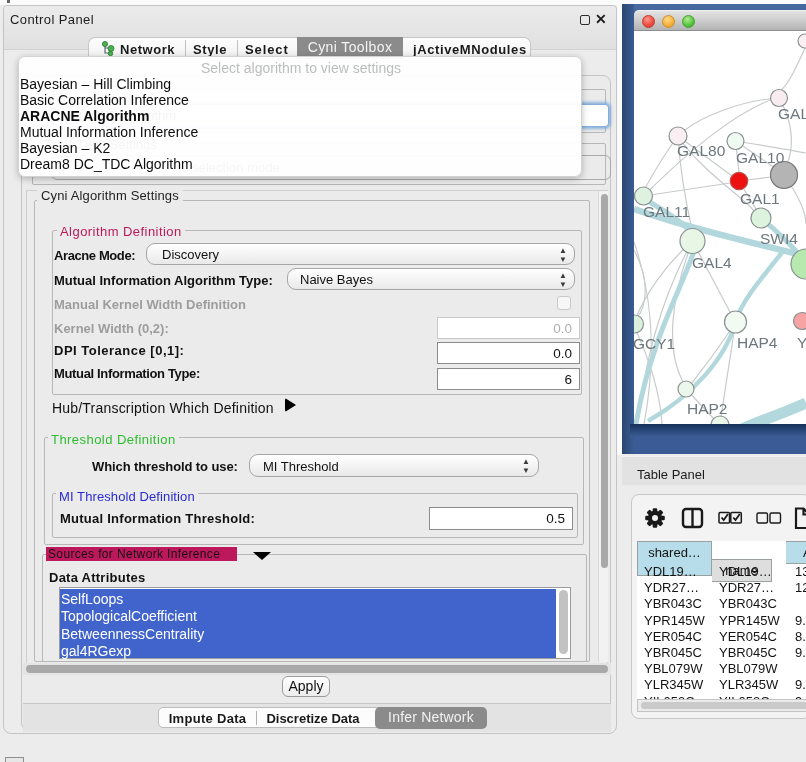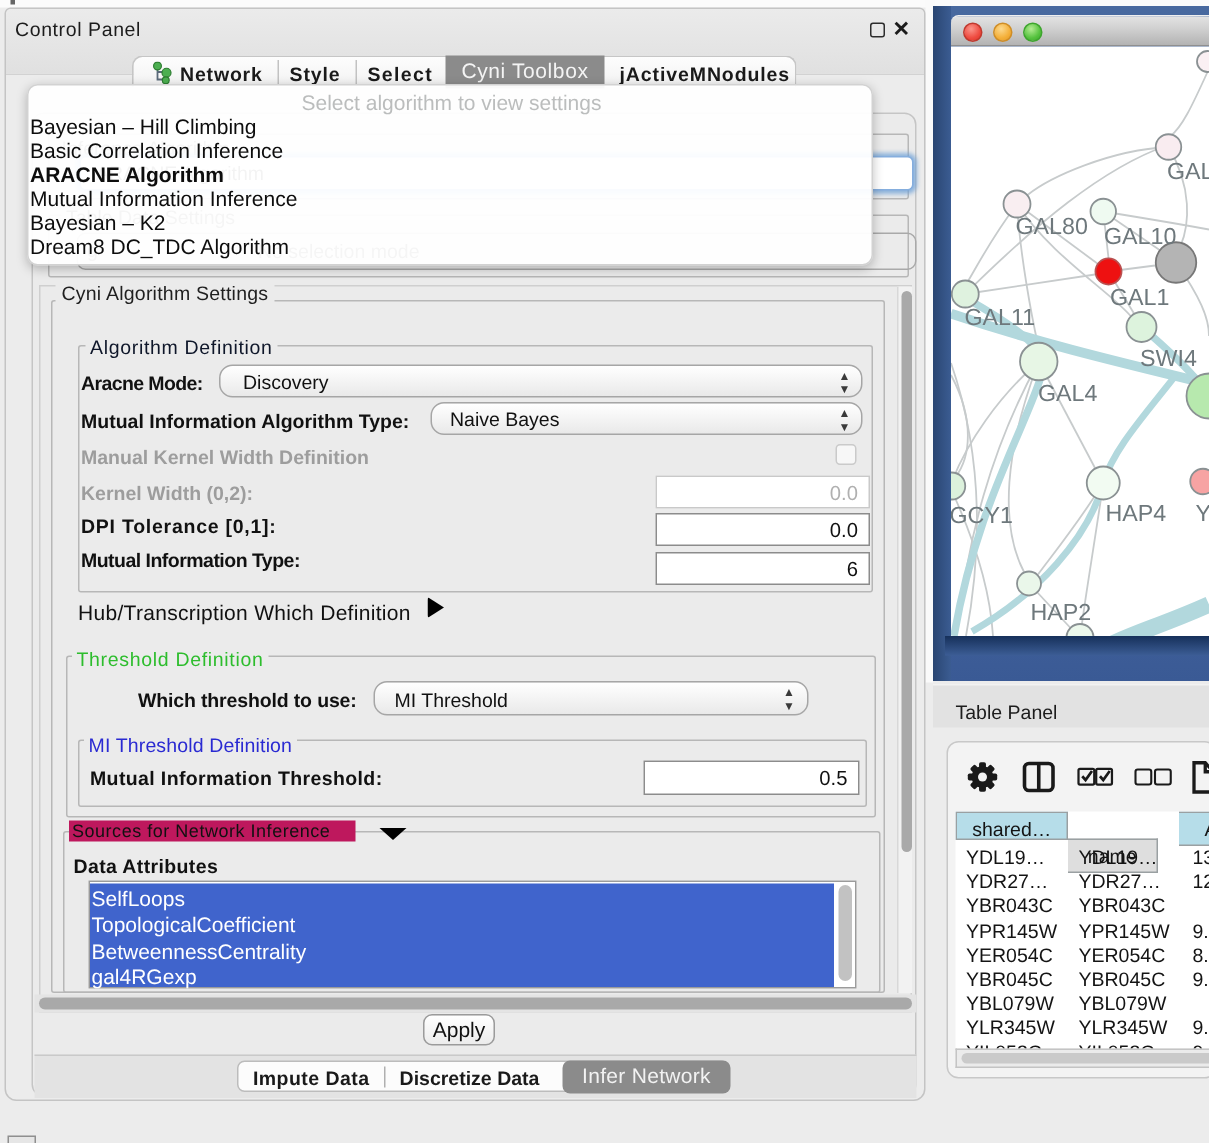--- a/index.html
+++ b/index.html
@@ -123,21 +123,21 @@
       <path d="M 79.5 12.5 L 81.7 15 L 86 9" stroke-width="1.8"></path>
       <path d="M 91.3 12.5 L 93.5 15 L 97.8 9" stroke-width="1.8"></path>
       <rect x="115" y="8" width="10.5" height="10" rx="1.5" stroke-width="1.4"></rect>
       <rect x="128" y="8" width="10.5" height="10" rx="1.5" stroke-width="1.4"></rect>
     </g>
 
     <path d="M 154 3.5 L 161.5 3.5 L 167 9.5 L 167 23 L 154 23 Z M 161.5 3.5 L 161.5 9.5 L 167 9.5" fill="none" stroke="#1a1a1a" stroke-width="2.2"></path>
   </svg>
 
   <div class="abs" style="left:5px;top:46px;width:175px;height:159px;overflow:hidden;font-size:13px;color:#141414;background:#fff;">
-    <div class="abs" style="left:0;top:0;width:75px;height:19px;background:#b6dde9;border:1px solid #9aa0a2;text-align:center;line-height:22px;">shared…</div>
+    <div class="abs" style="left:0;top:0;width:75px;height:35px;background:#b6dde9;border:1px solid #9aa0a2;text-align:center;line-height:22px;">shared…</div>
     <div class="abs" style="left:75px;top:18px;width:60px;height:23px;background:#dedede;border:1px solid #9aa0a2;border-left:none;text-align:center;line-height:22px;">name</div>
     <div class="abs" style="left:149px;top:0;width:40px;height:23px;background:#b6dde9;border:1px solid #9aa0a2;border-left:none;line-height:22px;padding-left:17px;">A</div>
     <div class="abs" style="left:7px;top:23px;line-height:16.2px;">YDL19…<br>YDR27…<br>YBR043C<br>YPR145W<br>YER054C<br>YBR045C<br>YBL079W<br>YLR345W<br>YIL053C</div>
     <div class="abs" style="left:82px;top:23px;line-height:16.2px;">YDL19…<br>YDR27…<br>YBR043C<br>YPR145W<br>YER054C<br>YBR045C<br>YBL079W<br>YLR345W<br>YIL053C</div>
     <div class="abs" style="left:158px;top:23px;line-height:16.2px;">13<br>12<br>&nbsp;<br>9.<br>8.<br>9.<br>&nbsp;<br>9.<br>9.</div>
   </div>
 
   <div class="abs" style="left:5px;top:204px;width:175px;height:13px;background:#ebebeb;border:1px solid #c4c4c4;border-right:none;">
     <div class="abs" style="left:3px;top:1.5px;width:170px;height:7px;background:#cacaca;border-radius:4px;"></div>
   </div>
@@ -186,21 +186,21 @@
     <div class="abs" style="left:4px;top:114px;width:582px;height:485px;border:1px solid #cfcfcf;"></div>
 
     <div class="abs" style="left:576px;top:115px;width:10px;height:471px;background:#f2f2f2;border-left:1px solid #d8d8d8;">
       <div class="abs" style="left:1.5px;top:3px;width:7px;height:374px;background:#a9a9a9;border-radius:4px;"></div>
     </div>
 
     <div class="abs" style="left:12px;top:124px;width:556px;height:462px;border:1px solid #b7b7b7;border-radius:2px;"></div>
     <div class="abs" style="left:15px;top:112px;background:#ebebeb;padding:0 4px;font-size:13px;letter-spacing:0.15px;color:#1f1f1f;">Cyni Algorithm Settings</div>
 
     <div class="abs" style="left:30px;top:154px;width:530px;height:165px;border:1px solid #b7b7b7;border-radius:2px;"></div>
-    <div class="abs" style="left:35px;top:148px;background:#ebebeb;padding:0 3px;font-size:13px;letter-spacing:0.45px;color:#0f172a;">Algorithm Definition</div>
+    <div class="abs" style="left:35px;top:148px;background:#ebebeb;padding:0 3px;font-size:13px;letter-spacing:0.45px;color:#be185d;">Algorithm Definition</div>
 
     <div class="abs" style="left:32px;top:172px;font-size:13px;font-weight:bold;letter-spacing:-0.4px;color:#111;">Aracne Mode:</div>
     <div class="abs" style="left:124px;top:167px;width:429px;height:22px;background:linear-gradient(180deg,#ffffff,#e9e9e9);border:1px solid #a6a6a6;border-radius:9px;">
       <div class="abs" style="left:15px;top:3px;font-size:13px;color:#111;">Discovery</div>
       <div class="abs" style="right:7px;top:2px;font-size:8px;color:#3a3a3a;line-height:9px;letter-spacing:0;">▲<br>▼</div>
     </div>
     <div class="abs" style="left:32px;top:197px;font-size:13px;font-weight:bold;color:#111;">Mutual Information Algorithm Type:</div>
     <div class="abs" style="left:265px;top:192px;width:288px;height:22px;background:linear-gradient(180deg,#ffffff,#e9e9e9);border:1px solid #a6a6a6;border-radius:9px;">
       <div class="abs" style="left:12px;top:3px;font-size:13px;color:#111;">Naive Bayes</div>
       <div class="abs" style="right:7px;top:2px;font-size:8px;color:#3a3a3a;line-height:9px;letter-spacing:0;">▲<br>▼</div>

